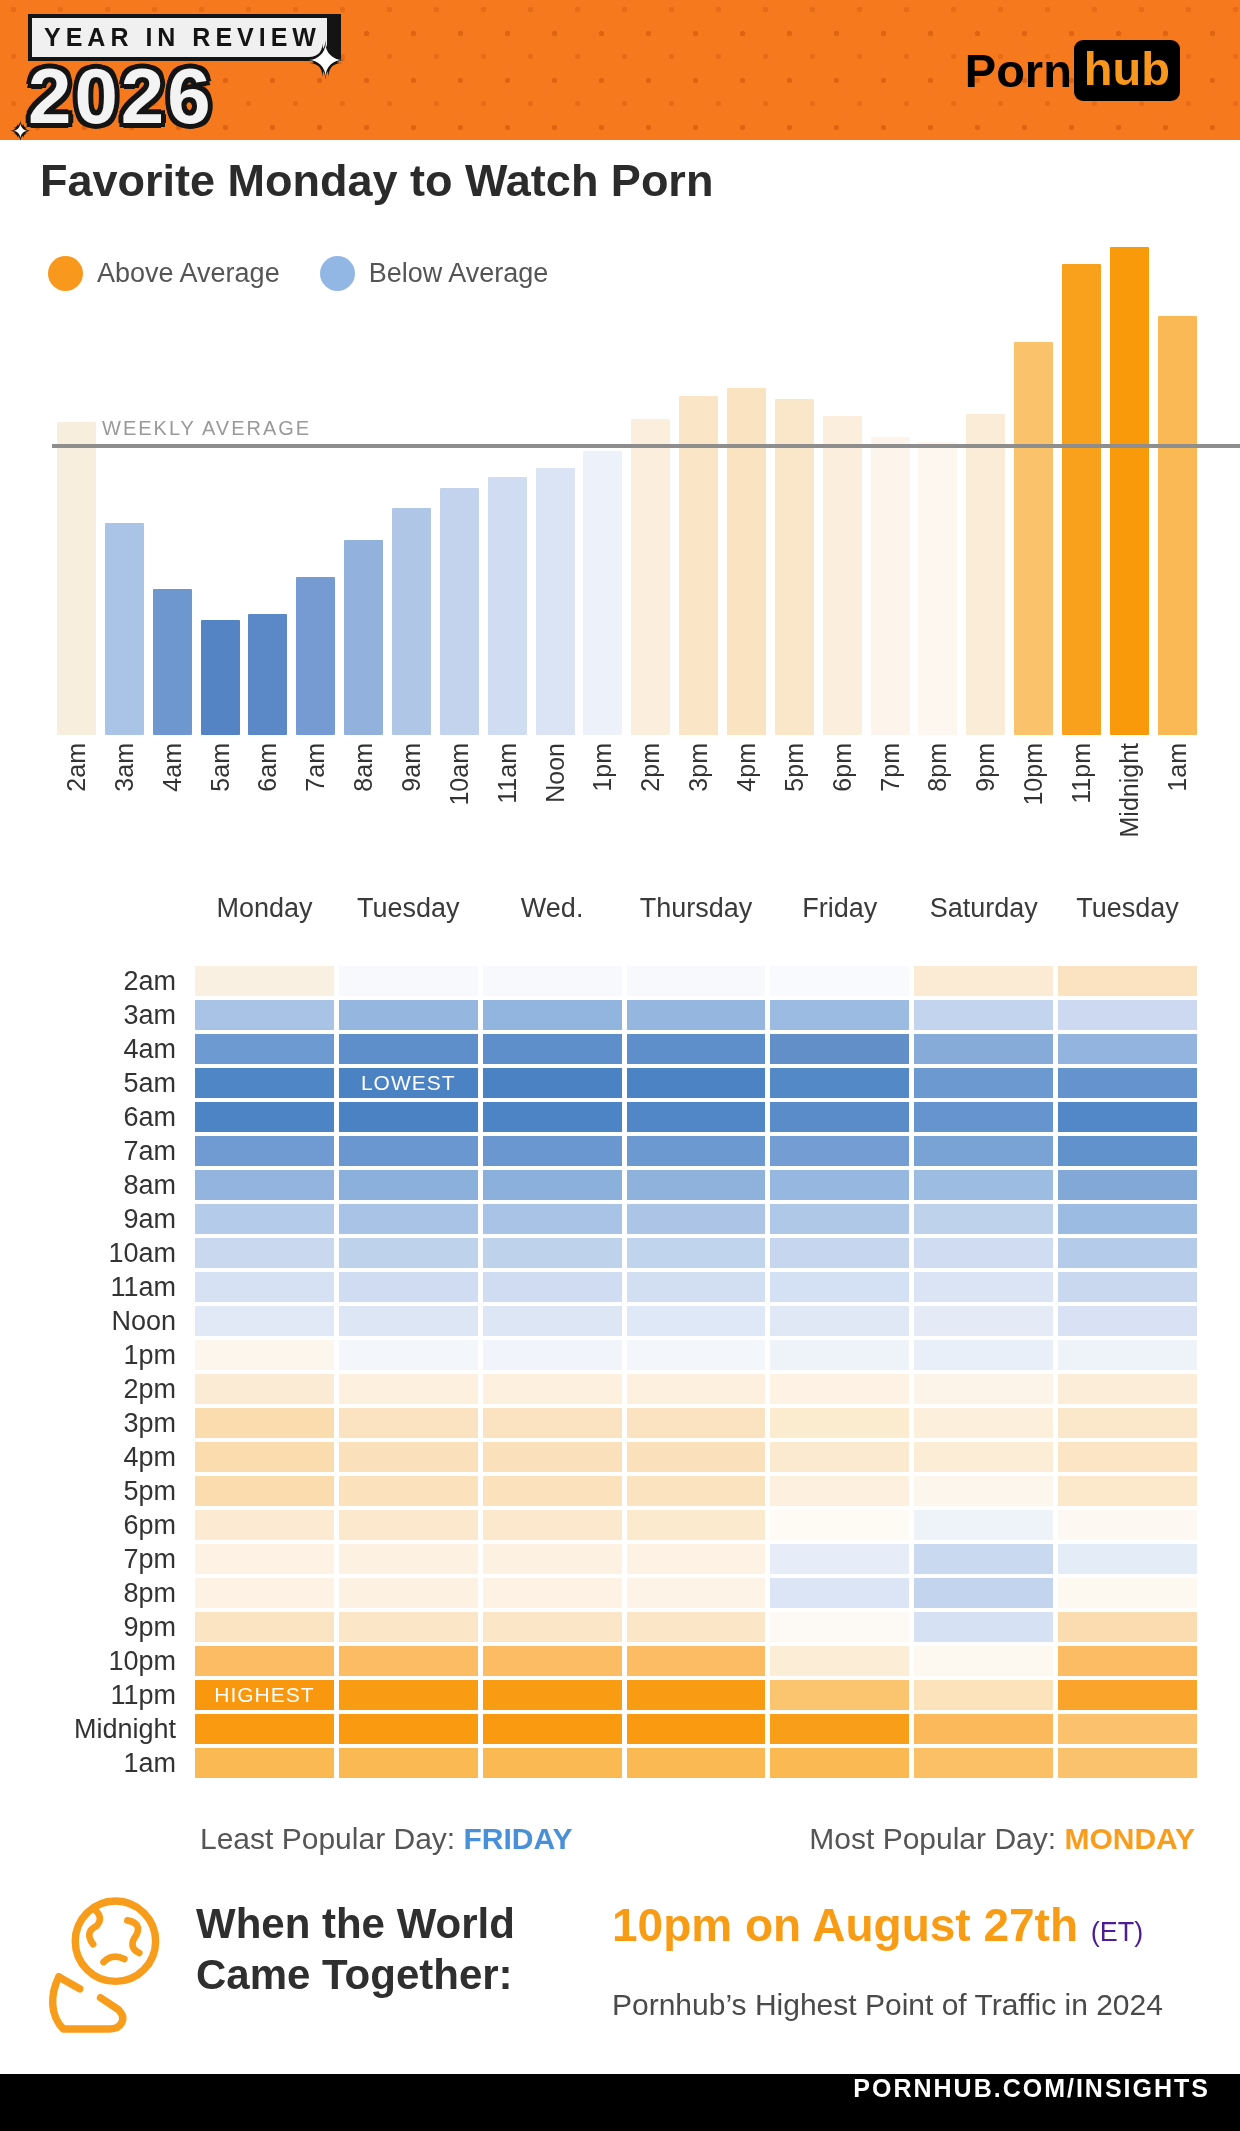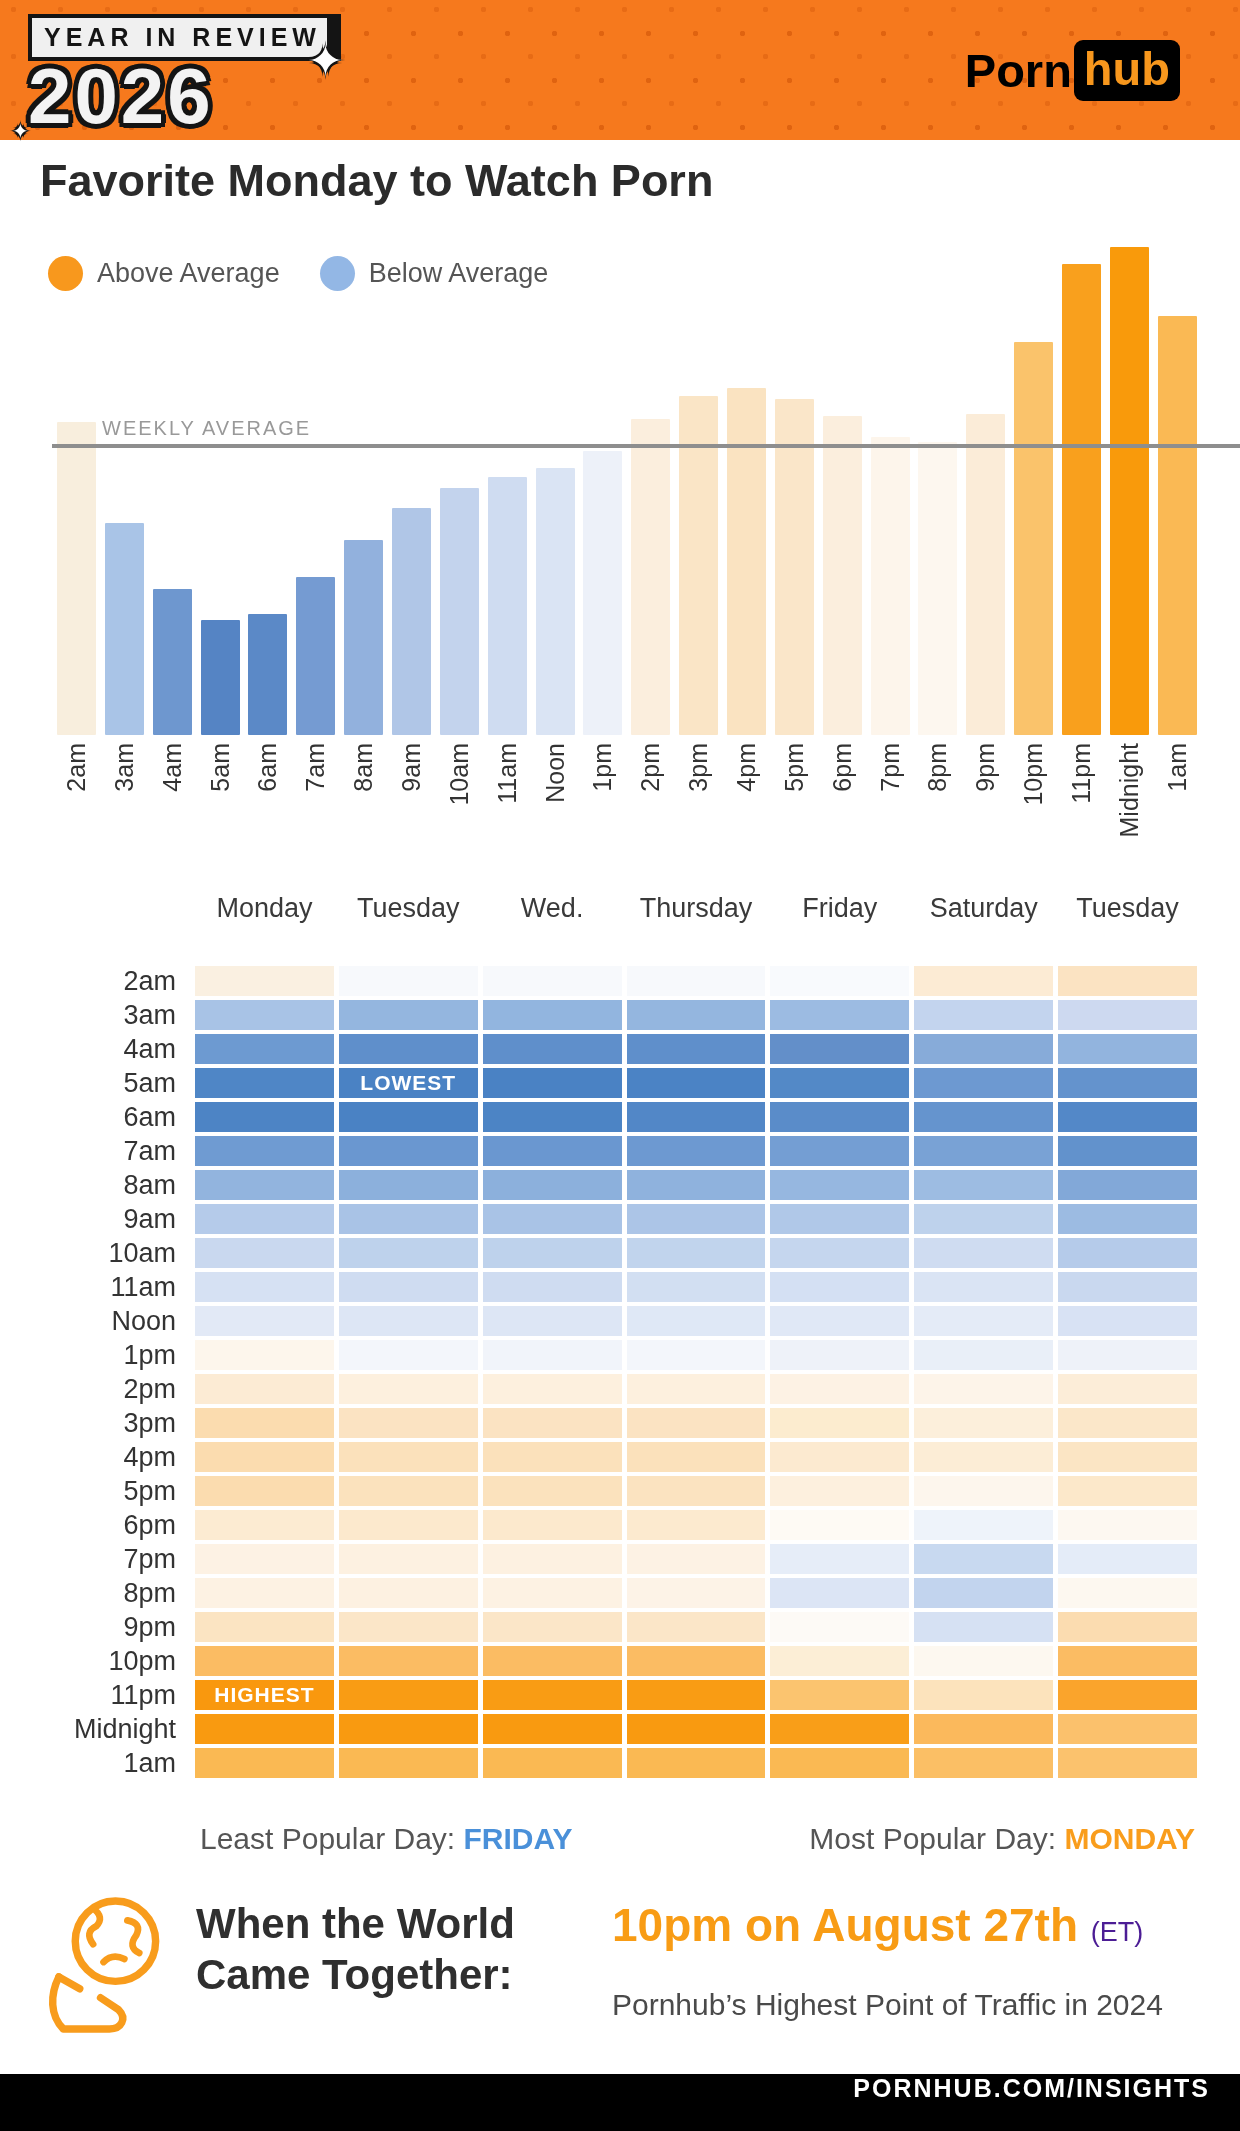--- a/index.html
+++ b/index.html
@@ -50,21 +50,21 @@
 
   
   .hm-head{position:absolute;left:40px;top:893px;width:1157px;display:grid;
         grid-template-columns:150px repeat(7,1fr);column-gap:5px;}
   .hm-head div{text-align:center;font-size:27px;color:#3a3a3a;}
   .hm-grid{position:absolute;left:40px;top:966px;width:1157px;display:grid;
         grid-template-columns:150px repeat(7,1fr);column-gap:5px;row-gap:4px;}
   .hm-label{height:30px;line-height:30px;text-align:right;padding-right:14px;font-size:27px;color:#333;}
   .hm-cell{height:30px;position:relative;}
   .hm-badge{position:absolute;inset:0;display:flex;align-items:center;justify-content:center;
-        color:#fff;font-size:21px;font-weight:700;letter-spacing:1px;}
+        color:#fff;font-size:21px;font-weight:400;letter-spacing:1px;}
 
   
   .summary-left{position:absolute;left:200px;top:1822px;font-size:30px;color:#555;}
   .summary-right{position:absolute;right:45px;top:1822px;font-size:30px;color:#555;}
   .val-blue{color:#4a90d9;font-weight:800;}
   .val-orange{color:#f99d1c;font-weight:800;}
 
   
   .globe{position:absolute;left:44px;top:1890px;}
   .wt-heading{position:absolute;left:196px;top:1898px;font-size:42px;font-weight:800;color:#2f2f2f;line-height:1.22;}

